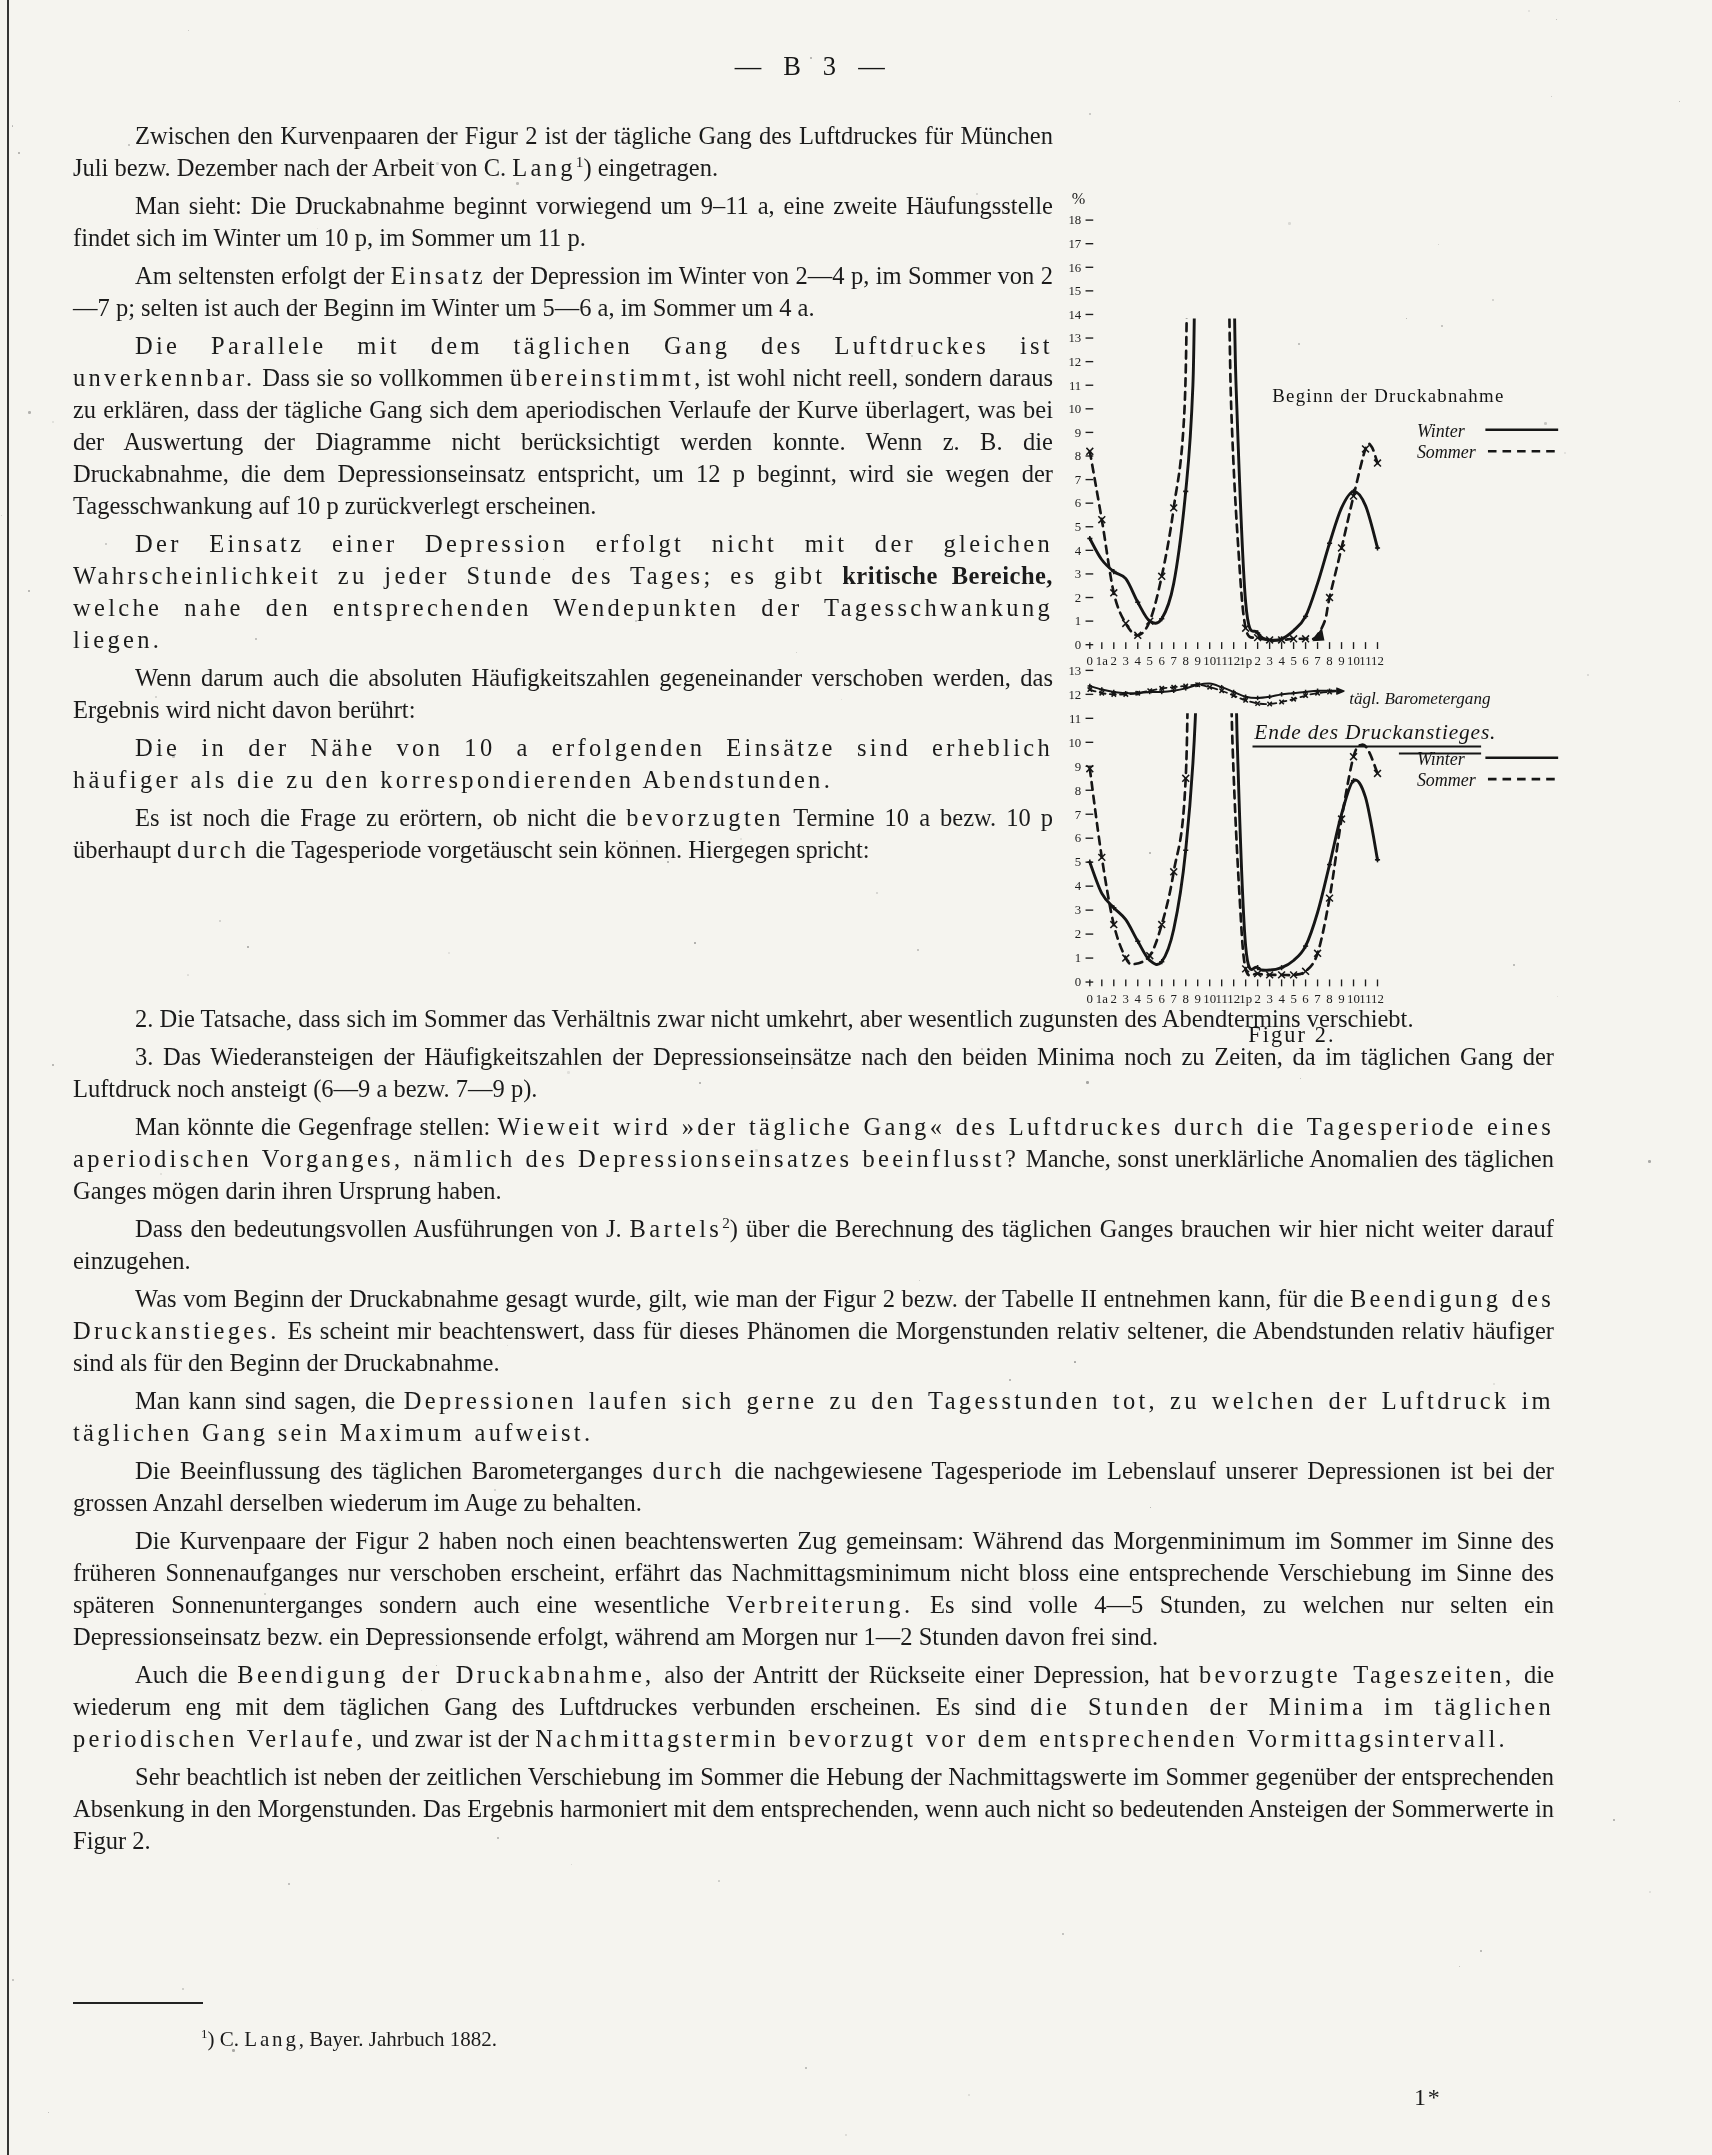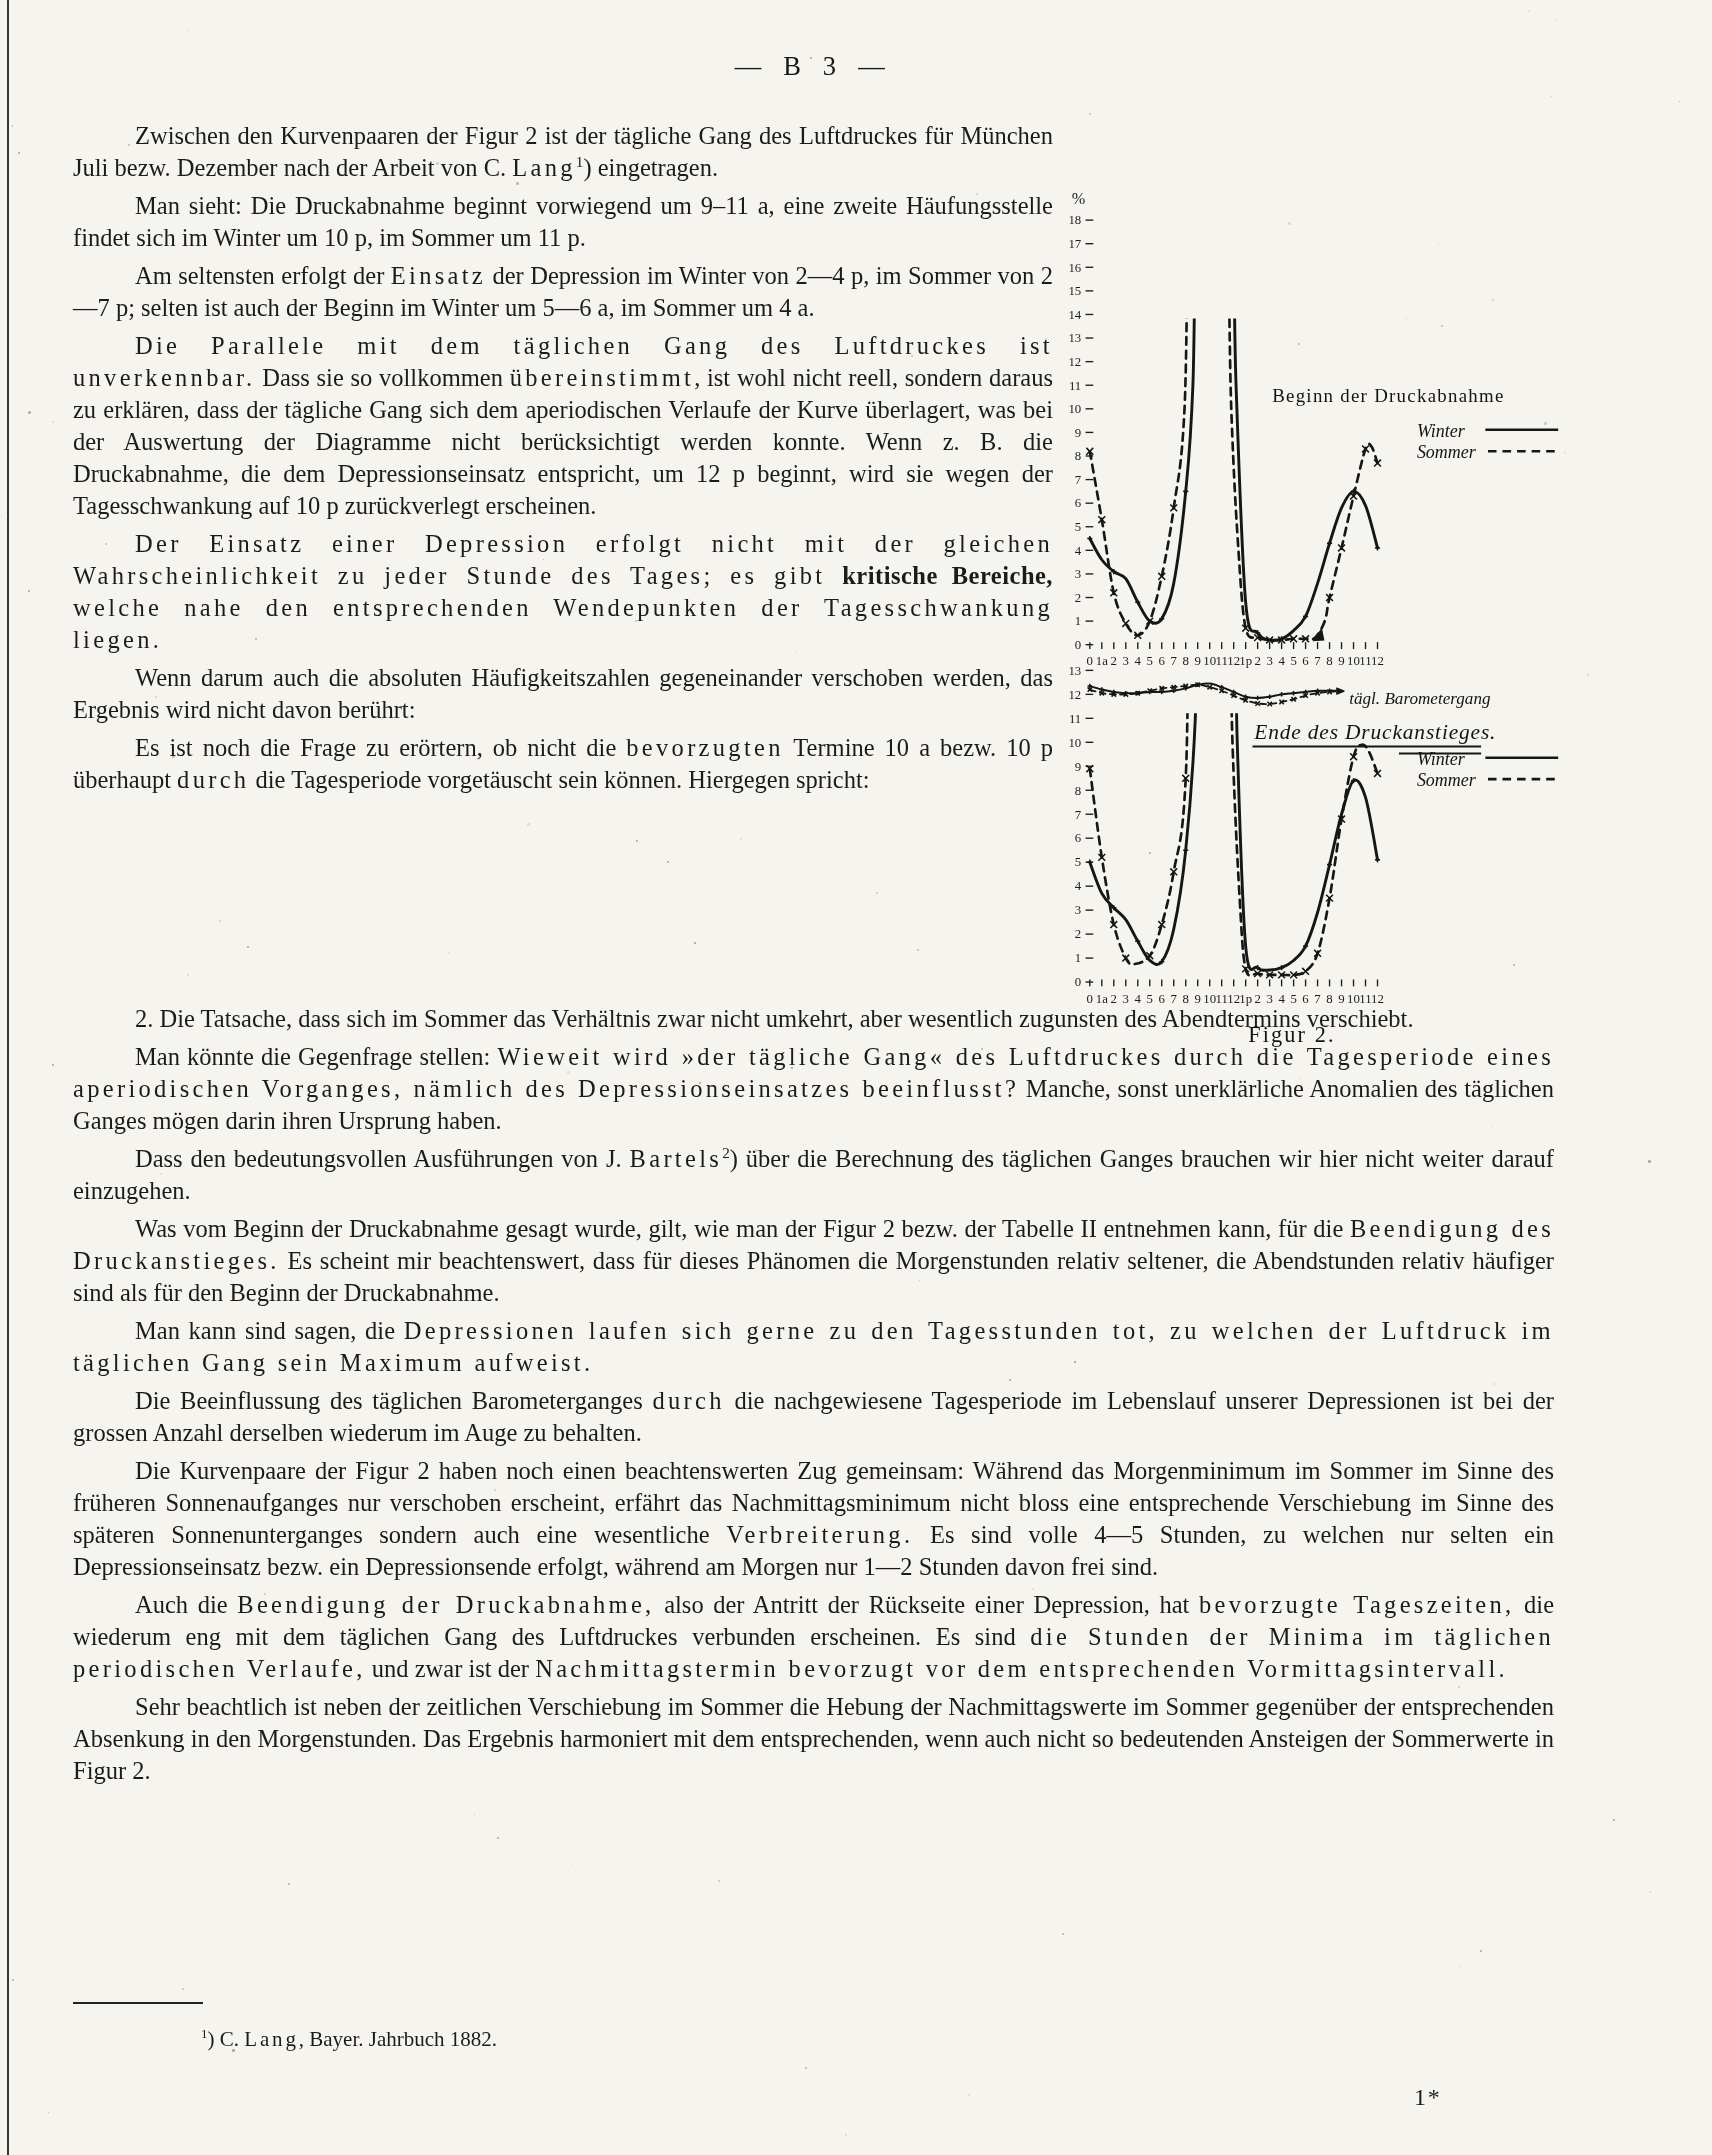--- a/index.html
+++ b/index.html
@@ -164,22 +164,24 @@
 <div id="content">
   <div class="page-header">— B 3 —</div>
   <div id="text-flow">
     <div class="fig-spacer"></div>
   <p class="para"><span class="seg-n">Zwischen den Kurvenpaaren der Figur 2 ist der tägliche Gang des Luftdruckes für München Juli bezw. Dezember nach der Arbeit von C. </span><span class="seg-sp">Lang</span><span class="seg-sup">1</span><span class="seg-n">) eingetragen.</span></p>
       <p class="para"><span class="seg-n">Man sieht: Die Druckabnahme beginnt vorwiegend um 9–11 a, eine zweite Häufungsstelle findet sich im Winter um 10 p, im Sommer um 11 p.</span></p>
       <p class="para"><span class="seg-n">Am seltensten erfolgt der </span><span class="seg-sp">Einsatz</span><span class="seg-n"> der Depression im Winter von 2—4 p, im Sommer von 2—7 p; selten ist auch der Beginn im Winter um 5—6 a, im Sommer um 4 a.</span></p>
       <p class="para"><span class="seg-sp">Die Parallele mit dem täglichen Gang des Luftdruckes ist unverkennbar.</span><span class="seg-n"> Dass sie so vollkommen </span><span class="seg-sp">übereinstimmt</span><span class="seg-n">, ist wohl nicht reell, sondern daraus zu erklären, dass der tägliche Gang sich dem aperiodischen Verlaufe der Kurve überlagert, was bei der Auswertung der Diagramme nicht berücksichtigt werden konnte. Wenn z. B. die Druckabnahme, die dem Depressionseinsatz entspricht, um 12 p beginnt, wird sie wegen der Tagesschwankung auf 10 p zurückverlegt erscheinen.</span></p>
       <p class="para"><span class="seg-sp">Der Einsatz einer Depression erfolgt nicht mit der gleichen Wahrscheinlichkeit zu jeder Stunde des Tages; es gibt </span><span class="seg-b">kritische Bereiche,</span><span class="seg-sp"> welche nahe den entsprechenden Wendepunkten der Tagesschwankung liegen.</span></p>
       <p class="para"><span class="seg-n">Wenn darum auch die absoluten Häufigkeitszahlen gegeneinander verschoben werden, das Ergebnis wird nicht davon berührt:</span></p>
+      <p class="para"><span class="seg-sp">Die in der Nähe von 10 a erfolgenden Einsätze sind erheblich häufiger als die zu den korrespondierenden Abendstunden.</span></p>
       <p class="para"><span class="seg-n">Es ist noch die Frage zu erörtern, ob nicht die </span><span class="seg-sp">bevorzugten</span><span class="seg-n"> Termine 10 a bezw. 10 p überhaupt </span><span class="seg-sp">durch</span><span class="seg-n"> die Tagesperiode vorgetäuscht sein können. Hiergegen spricht:</span></p>
       <p class="para clear"><span class="seg-n">2. Die Tatsache, dass sich im Sommer das Verhältnis zwar nicht umkehrt, aber wesentlich zugunsten des Abendtermins verschiebt.</span></p>
+      <p class="para"><span class="seg-n">3. Das Wiederansteigen der Häufigkeitszahlen der Depressionseinsätze nach den beiden Minima noch zu Zeiten, da im täglichen Gang der Luftdruck noch ansteigt (6—9 a bezw. 7—9 p).</span></p>
       <p class="para"><span class="seg-n">Man könnte die Gegenfrage stellen: </span><span class="seg-sp">Wieweit wird »der tägliche Gang« des Luftdruckes durch die Tagesperiode eines aperiodischen Vorganges, nämlich des Depressionseinsatzes beeinflusst?</span><span class="seg-n"> Manche, sonst unerklärliche Anomalien des täglichen Ganges mögen darin ihren Ursprung haben.</span></p>
       <p class="para"><span class="seg-n">Dass den bedeutungsvollen Ausführungen von J. </span><span class="seg-sp">Bartels</span><span class="seg-sup">2</span><span class="seg-n">) über die Berechnung des täglichen Ganges brauchen wir hier nicht weiter darauf einzugehen.</span></p>
       <p class="para"><span class="seg-n">Was vom Beginn der Druckabnahme gesagt wurde, gilt, wie man der Figur 2 bezw. der Tabelle II entnehmen kann, für die </span><span class="seg-sp">Beendigung des Druckanstieges.</span><span class="seg-n"> Es scheint mir beachtenswert, dass für dieses Phänomen die Morgenstunden relativ seltener, die Abendstunden relativ häufiger sind als für den Beginn der Druckabnahme.</span></p>
       <p class="para"><span class="seg-n">Man kann sind sagen, die </span><span class="seg-sp">Depressionen laufen sich gerne zu den Tagesstunden tot, zu welchen der Luftdruck im täglichen Gang sein Maximum aufweist.</span></p>
       <p class="para"><span class="seg-n">Die Beeinflussung des täglichen Barometerganges </span><span class="seg-sp">durch</span><span class="seg-n"> die nachgewiesene Tagesperiode im Lebenslauf unserer Depressionen ist bei der grossen Anzahl derselben wiederum im Auge zu behalten.</span></p>
       <p class="para"><span class="seg-n">Die Kurvenpaare der Figur 2 haben noch einen beachtenswerten Zug gemeinsam: Während das Morgenminimum im Sommer im Sinne des früheren Sonnenaufganges nur verschoben erscheint, erfährt das Nachmittagsminimum nicht bloss eine entsprechende Verschiebung im Sinne des späteren Sonnenunterganges sondern auch eine wesentliche </span><span class="seg-sp">Verbreiterung.</span><span class="seg-n"> Es sind volle 4—5 Stunden, zu welchen nur selten ein Depressionseinsatz bezw. ein Depressionsende erfolgt, während am Morgen nur 1—2 Stunden davon frei sind.</span></p>
       <p class="para"><span class="seg-n">Auch die </span><span class="seg-sp">Beendigung der Druckabnahme,</span><span class="seg-n"> also der Antritt der Rückseite einer Depression, hat </span><span class="seg-sp">bevorzugte Tageszeiten,</span><span class="seg-n"> die wiederum eng mit dem täglichen Gang des Luftdruckes verbunden erscheinen. Es sind </span><span class="seg-sp">die Stunden der Minima im täglichen periodischen Verlaufe,</span><span class="seg-n"> und zwar ist der </span><span class="seg-sp">Nachmittagstermin bevorzugt vor dem entsprechenden Vormittagsintervall.</span></p>
       <p class="para"><span class="seg-n">Sehr beachtlich ist neben der zeitlichen Verschiebung im Sommer die Hebung der Nachmittagswerte im Sommer gegenüber der entsprechenden Absenkung in den Morgenstunden. Das Ergebnis harmoniert mit dem entsprechenden, wenn auch nicht so bedeutenden Ansteigen der Sommerwerte in Figur 2.</span></p>
     </div>
 </div>

